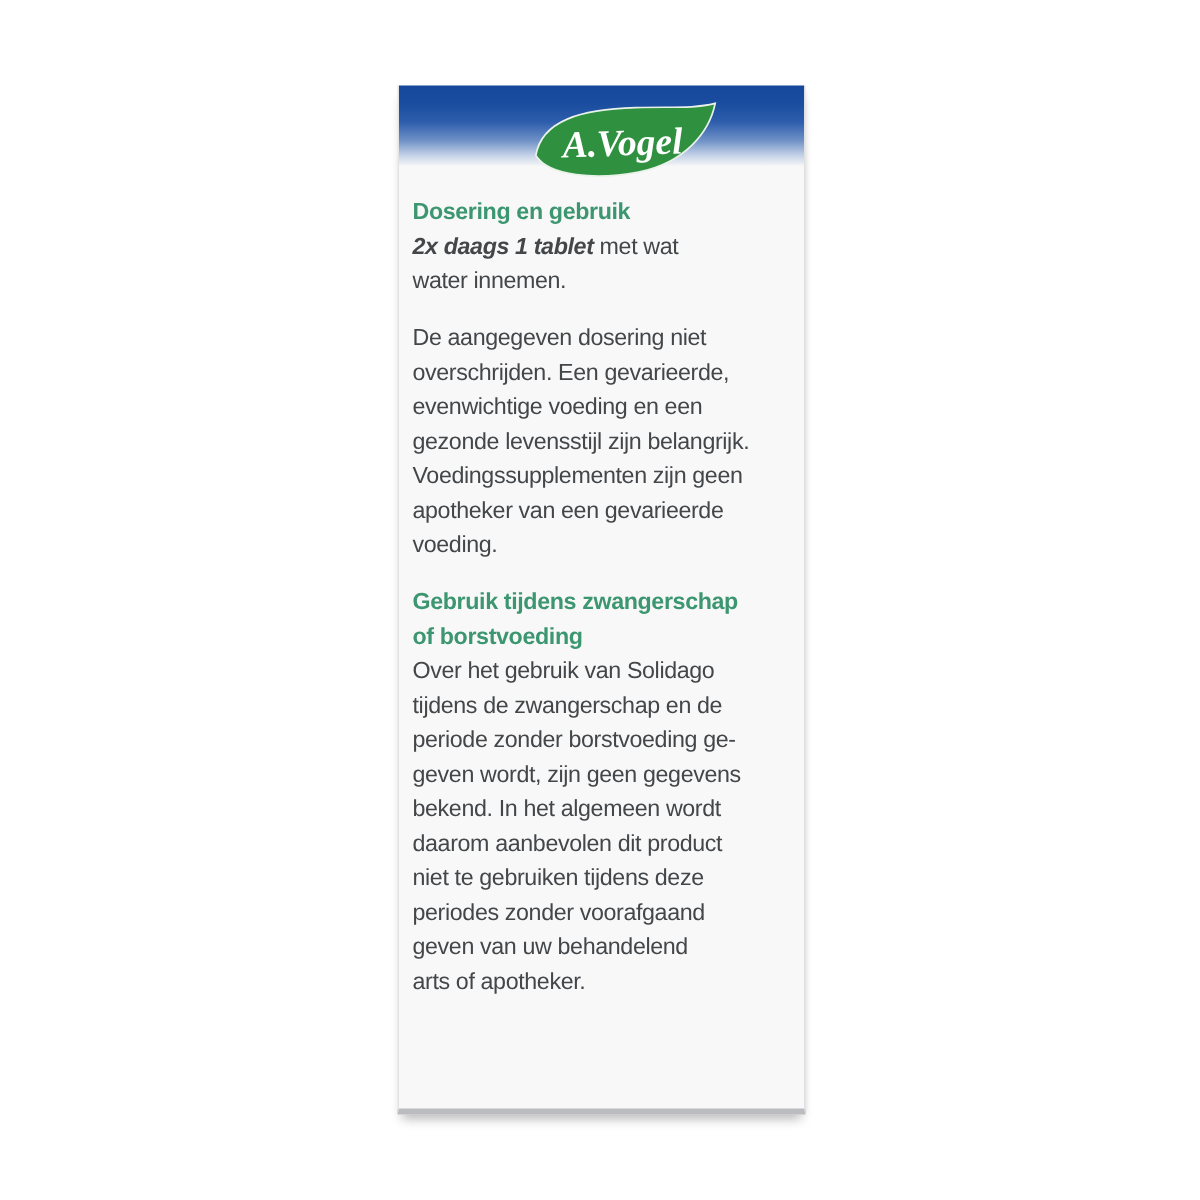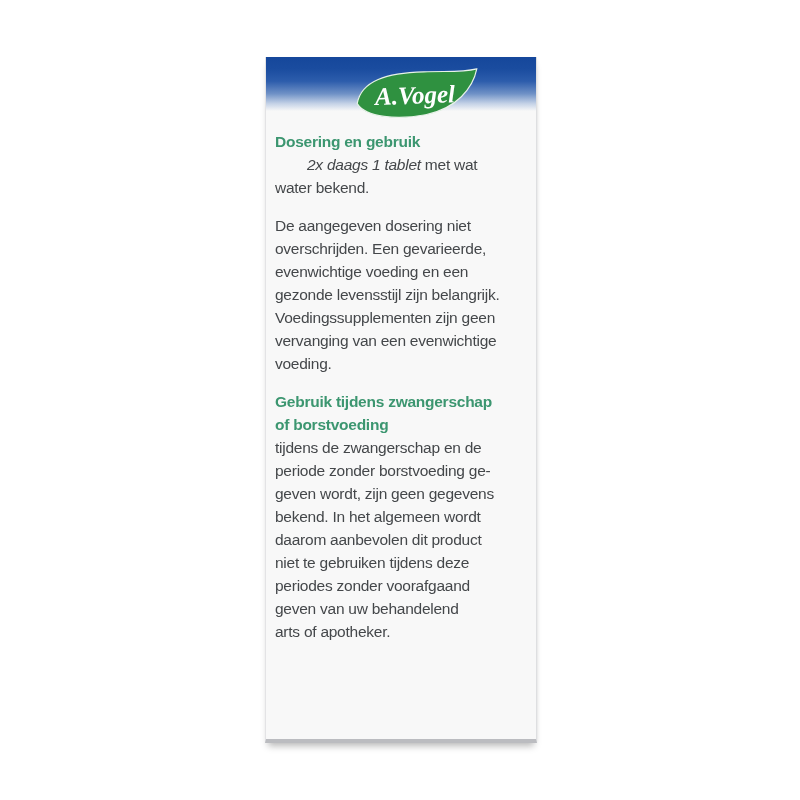--- a/index.html
+++ b/index.html
@@ -45,60 +45,61 @@
     position: absolute;
     top: 73px; left: 9px; right: 4px;
     font-size: 15.5px;
     line-height: 23px;
     letter-spacing: -0.25px;
     color: #44474a;
   }
   .para { margin-bottom: 15px; }
   .ln { white-space: nowrap; }
   .heading { color: #3c9670; font-weight: bold; }
-  .dose-italic { font-style: italic; font-weight: normal; margin-left: 32px; }
+  .dose-italic { font-style: italic; font-weight: bold; }
 </style>
 </head>
 <body>
 
 <div class="stage">
 
   <div class="package-panel">
 
     <div class="top-band"></div>
 
     <svg class="logo" viewBox="0 0 130 56" xmlns="http://www.w3.org/2000/svg">
       <path d="M3,38 C7,14 34,6 72,5 C94,4 111,6 127,2 C123,22 106,43 74,49.5 C45,55 12,52.5 3,38 Z" fill="#2f9140" stroke="#e8f2e9" stroke-width="1.2"></path>
       <text x="63" y="38" text-anchor="middle" font-family="Liberation Serif, serif" font-style="italic" font-weight="bold" font-size="26" fill="#ffffff" transform="rotate(-2 63 32)">A.Vogel</text>
     </svg>
 
     <div class="content">
 
       <div class="para">
         <div class="ln heading">Dosering en gebruik</div>
         <div class="ln"><span class="dose-italic">2x daags 1 tablet</span><span> met wat</span></div>
-        <div class="ln">water bekend.</div>
+        <div class="ln">water innemen.</div>
       </div>
 
       <div class="para">
       </div>
 
       <div class="para">
         <div class="ln">De aangegeven dosering niet</div>
         <div class="ln">overschrijden. Een gevarieerde,</div>
         <div class="ln">evenwichtige voeding en een</div>
         <div class="ln">gezonde levensstijl zijn belangrijk.</div>
         <div class="ln">Voedingssupplementen zijn geen</div>
-        <div class="ln">vervanging van een evenwichtige</div>
+        <div class="ln">apotheker van een gevarieerde</div>
         <div class="ln">voeding.</div>
       </div>
 
       <div>
         <div class="ln heading">Gebruik tijdens zwangerschap</div>
         <div class="ln heading">of borstvoeding</div>
+        <div class="ln">Over het gebruik van Solidago</div>
         <div class="ln">tijdens de zwangerschap en de</div>
         <div class="ln">periode zonder borstvoeding ge-</div>
         <div class="ln">geven wordt, zijn geen gegevens</div>
         <div class="ln">bekend. In het algemeen wordt</div>
         <div class="ln">daarom aanbevolen dit product</div>
         <div class="ln">niet te gebruiken tijdens deze</div>
         <div class="ln">periodes zonder voorafgaand</div>
         <div class="ln">geven van uw behandelend</div>
         <div class="ln">arts of apotheker.</div>
       </div>

